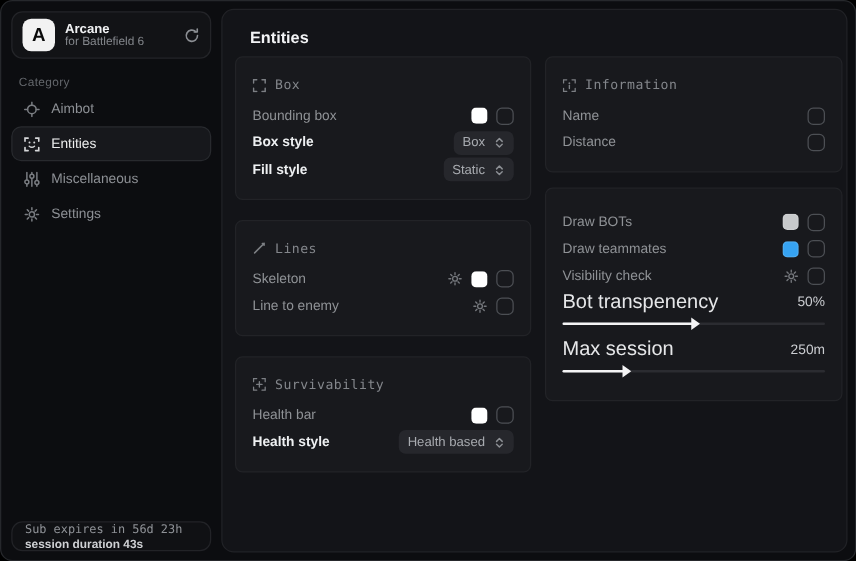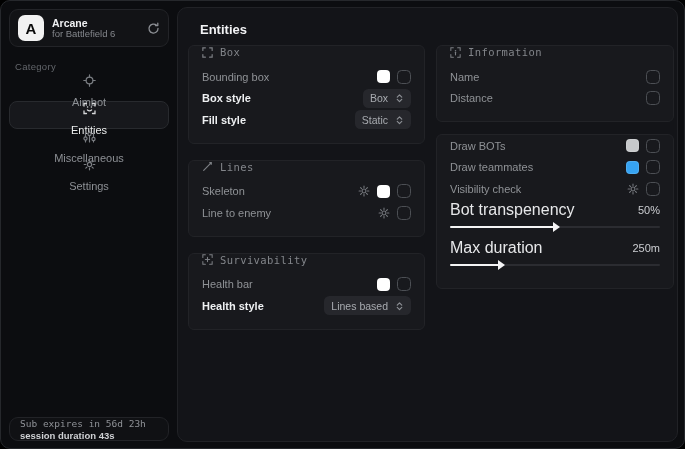--- a/index.html
+++ b/index.html
@@ -28,21 +28,21 @@
   .logo-name{ font-size:10.5px; font-weight:bold; color:#f0f1f3; }
   .logo-sub{ font-size:9.5px; color:#84878c; }
   .logo-action{ color:#8b8e93; display:flex; align-items:center; }
 
   .cat-label{ position:absolute; left:14px; top:60px; font-size:9.5px; color:#63666b; letter-spacing:.3px; }
 
   .nav{ position:absolute; left:8px; top:72px; width:160px; }
   .nav-item{
     height:28px; display:flex; align-items:center; gap:9px;
     padding:0 9px; border-radius:8px; border:1px solid transparent;
-    color:#8d9095; font-size:11px; cursor:default;flex-direction:column;
+    color:#8d9095; font-size:11px; cursor:default;
   }
   .nav-item .nv-ic{ display:flex; align-items:center; color:#7a7d82; }
   .nav-item.active{
     background:#17181c; border-color:#282a2e; color:#eceded;
   }
   .nav-item.active .nv-ic{ color:#d6d7d9; }
 
   .sub-card{
     position:absolute; left:8px; bottom:7px; width:160px; height:24px;
     background:#101114; border:1px solid #222327; border-radius:9px;
@@ -56,21 +56,21 @@
     position:absolute; left:176px; top:6px; right:6px; bottom:6px;
     background:#131418; border:1px solid #212226; border-radius:10px;
   }
   .panel-title{ position:absolute; left:22px; top:14px; font-size:13px; font-weight:bold; color:#f2f3f5; }
 
   .col-left { position:absolute; left:10px;  top:37px; width:237px; display:flex; flex-direction:column; gap:16px; }
   .col-right{ position:absolute; left:258px; top:37px; width:238px; display:flex; flex-direction:column; gap:12px; }
 
   .card{
     background:#18191d; border:1px solid #222327; border-radius:6px;
-    padding:0 13px 12px 13px;
+    padding:16px 13px 12px 13px;
   }
   .card-head{
     display:flex; align-items:center; gap:7px; margin-bottom:8px;
     font-family:"DejaVu Sans Mono", monospace; font-size:10.5px; color:#83868b;
     letter-spacing:.4px;
   }
   .card-head .hd-ic{ display:flex; color:#7c7f84; }
 
   .row{
     height:21.5px; display:flex; align-items:center; justify-content:space-between;
@@ -311,21 +311,21 @@
         <div class="row">
           <span class="lbl">Health bar</span>
           <span class="ctrls">
             <span class="swatch" style="background: rgb(255, 255, 255);"></span>
             <span class="checkbox"></span>
           </span>
         </div>
         <div class="row">
           <span class="lbl em">Health style</span>
           <span class="dropdown">
-            <span>Lines based</span>
+            <span>Health based</span>
             <span class="sel-ic">
                 <svg width="9" height="10" viewBox="0 0 10 10">
                   <use href="#ic-selector"></use>
                 </svg>
               </span>
           </span>
         </div>
       </div>
     </div>
 
@@ -385,21 +385,21 @@
           <span class="lbl em">Bot transpenency</span>
           <span class="val">50%</span>
         </div>
         <div class="slider">
           <div class="track"></div>
           <div class="fill" style="width: 50%;"></div>
           <div class="thumb" style="left: 50%;"></div>
         </div>
 
         <div class="slider-row">
-          <span class="lbl em">Max duration</span>
+          <span class="lbl em">Max session</span>
           <span class="val">250m</span>
         </div>
         <div class="slider">
           <div class="track"></div>
           <div class="fill" style="width: 24%;"></div>
           <div class="thumb" style="left: 24%;"></div>
         </div>
       </div>
     </div>
   </div>

